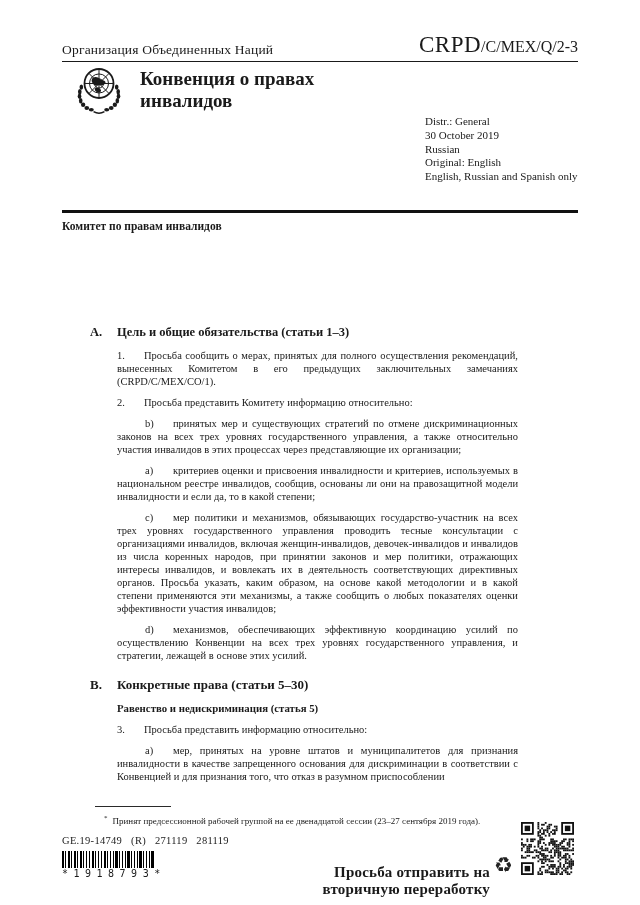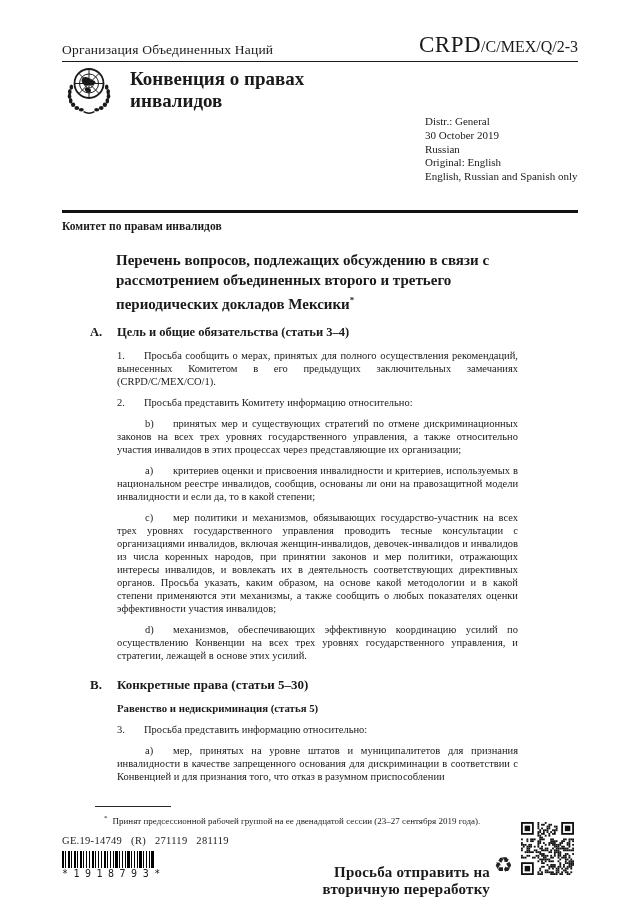--- a/index.html
+++ b/index.html
@@ -13,21 +13,21 @@
   .header-top {
     position:absolute; top:32px; left:62px; right:62px;
     display:flex; justify-content:space-between; align-items:flex-end;
     border-bottom:1.5px solid #1a1a1a; padding-bottom:3px;
   }
   .org-name { font-size:13.5px; letter-spacing:0.2px; }
   .doc-symbol { white-space:nowrap; }
   .doc-symbol .big { font-size:23px; letter-spacing:0.5px;text-align:right; }
   .doc-symbol .small { font-size:16px; }
   
-  .header-main { position:absolute; top:60px; left:60px; display:flex;font-family:Liberation Serif, serif; }
+  .header-main { position:absolute; top:60px; left:70px; display:flex;font-family:Liberation Serif, serif; }
   .emblem { width:58px; height:56px; margin-right:12px; }
   .treaty-title { font-size:19px; font-weight:bold; line-height:22px; padding-top:8px; max-width:230px; }
   .info-block { position:absolute; top:71px; left:425px; font-size:11px; line-height:13.8px;margin-top:44px; }
   
   .rule-thick { position:absolute; top:210px; left:62px; right:62px; height:2.5px; background:#111; }
   .committee { position:absolute; top:220px; left:62px; font-size:11.5px; font-weight:bold;text-align:center; }
   
   .doc-title { position:absolute; top:250px; left:116px; width:398px;
     font-size:15px; font-weight:bold; line-height:20px; }
   .doc-title sup { font-size:9px; }
@@ -111,27 +111,26 @@
     <div>30 October 2019</div>
     <div>Russian</div>
     <div>Original: English</div>
     <div>English, Russian and Spanish only</div>
   </div>
 
   <div class="rule-thick"></div>
 
   <div class="committee">Комитет по правам инвалидов</div>
 
-  <div class="doc-title"><span>Перечень вопросов, подлежащих обсуждению в связи с рассмотрением объединенных второго и третьего периодических докладов Мексики</span><sup>*</sup></div>
 
   <div class="content">
 
     <div class="sec-head">
       <span class="sec-letter">A.</span>
-      <span>Цель и общие обязательства (статьи 3–4)</span>
+      <span>Цель и общие обязательства (статьи 1–3)</span>
     </div>
 
     <p class="para"><span class="pnum">1.</span><span>Просьба сообщить о мерах, принятых для полного осуществления рекомендаций, вынесенных Комитетом в его предыдущих заключительных замечаниях (CRPD/C/MEX/CO/1).</span></p>
 
     <p class="para"><span class="pnum">2.</span><span>Просьба представить Комитету информацию относительно:</span></p>
 
     <p class="para"><span class="sub-letter">b)</span><span>принятых мер и существующих стратегий по отмене дискриминационных законов на всех трех уровнях государственного управления, а также относительно участия инвалидов в этих процессах через представляющие их организации;</span></p>
 
     <p class="para"><span class="sub-letter">a)</span><span>критериев оценки и присвоения инвалидности и критериев, используемых в национальном реестре инвалидов, сообщив, основаны ли они на правозащитной модели инвалидности и если да, то в какой степени;</span></p>
 

